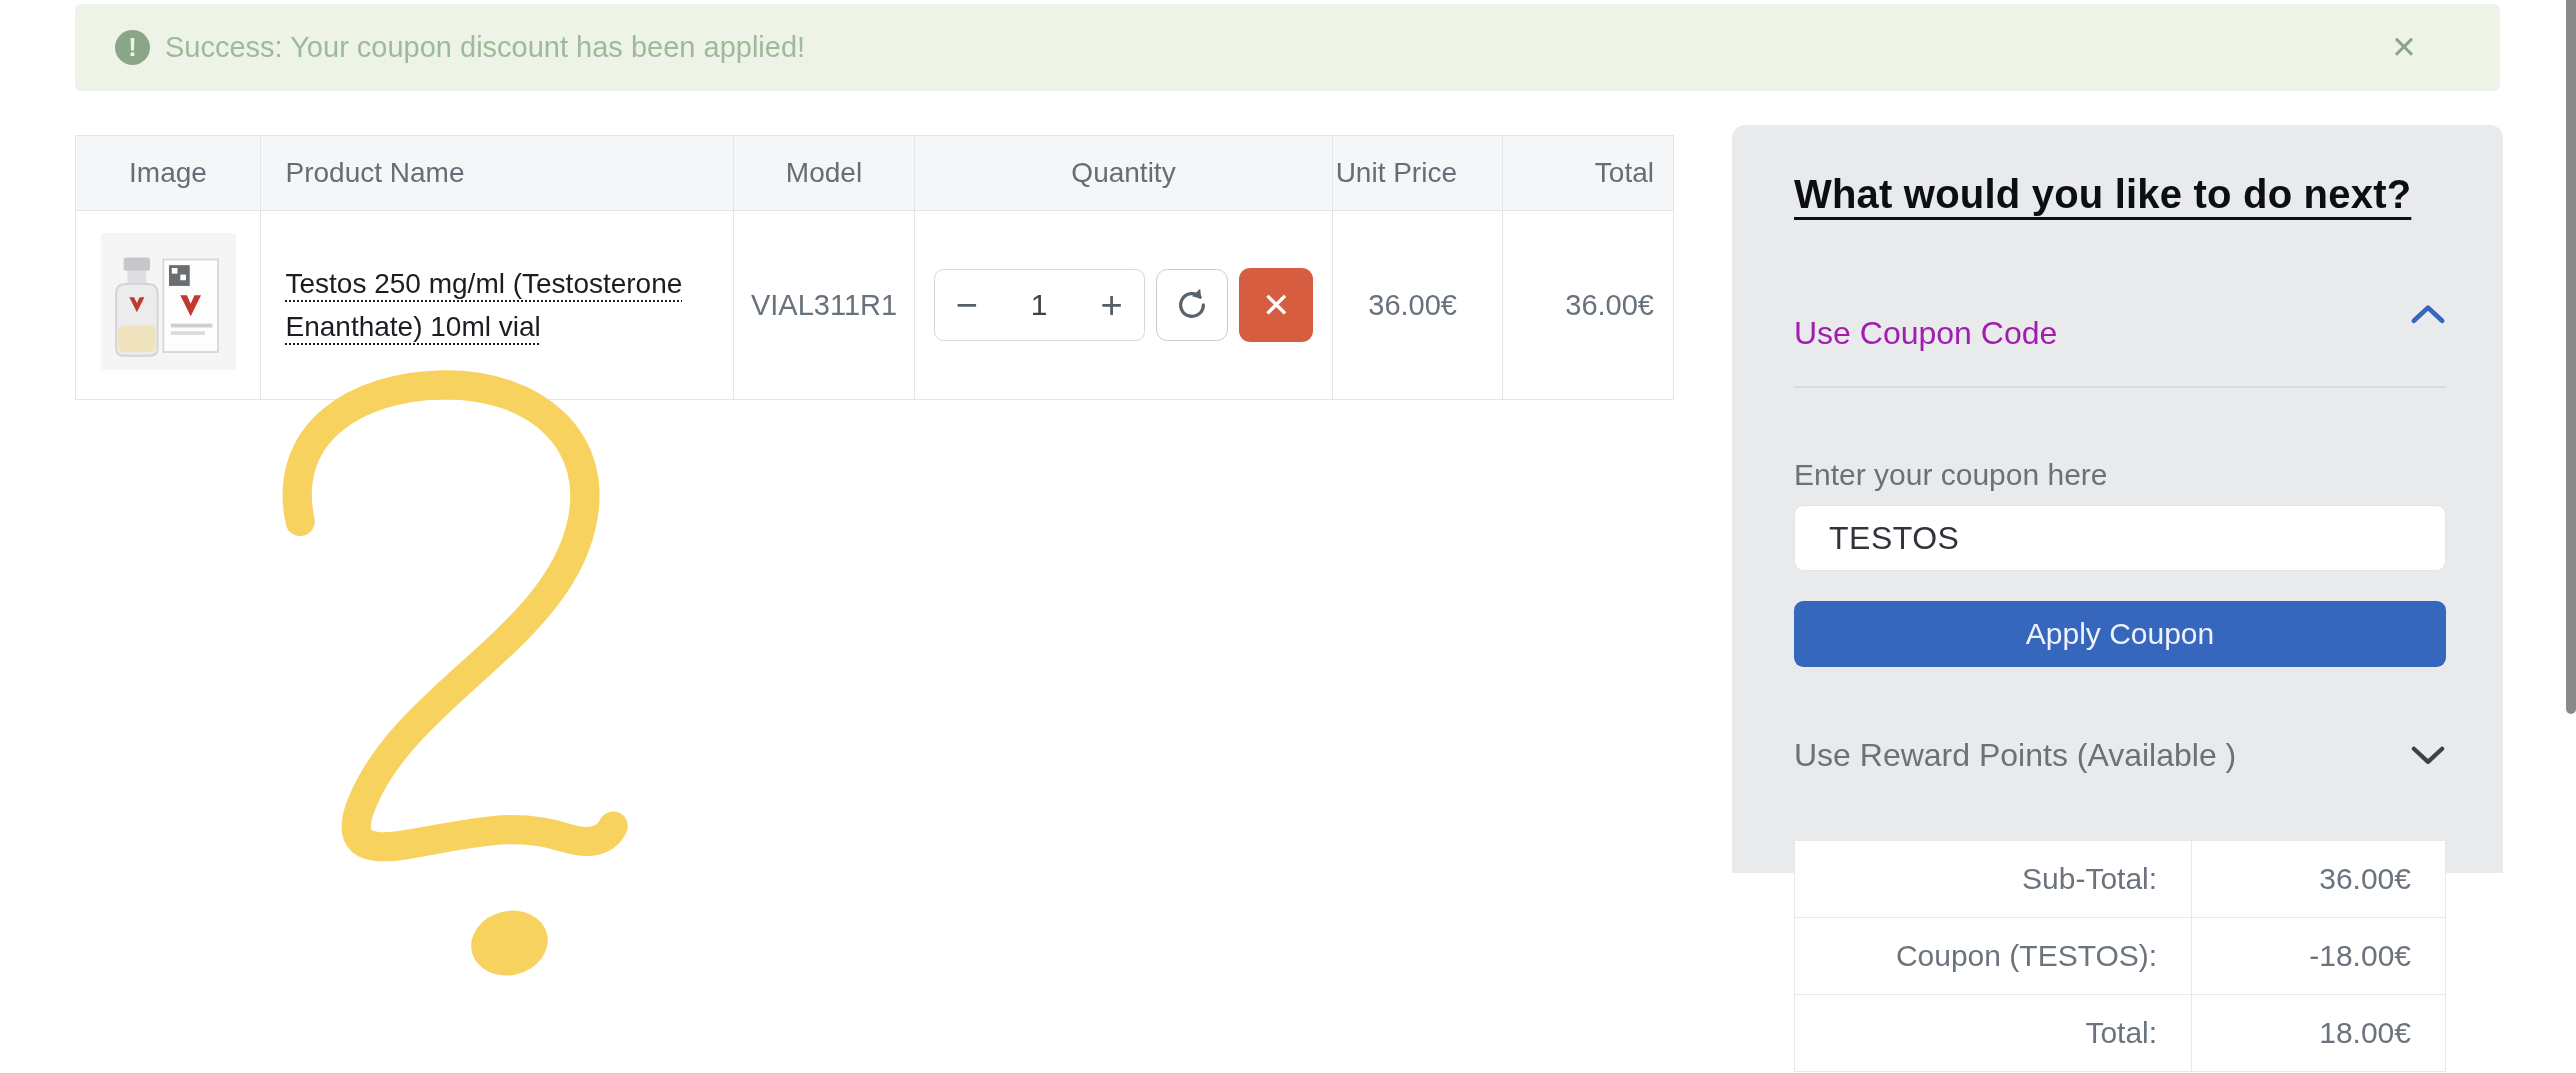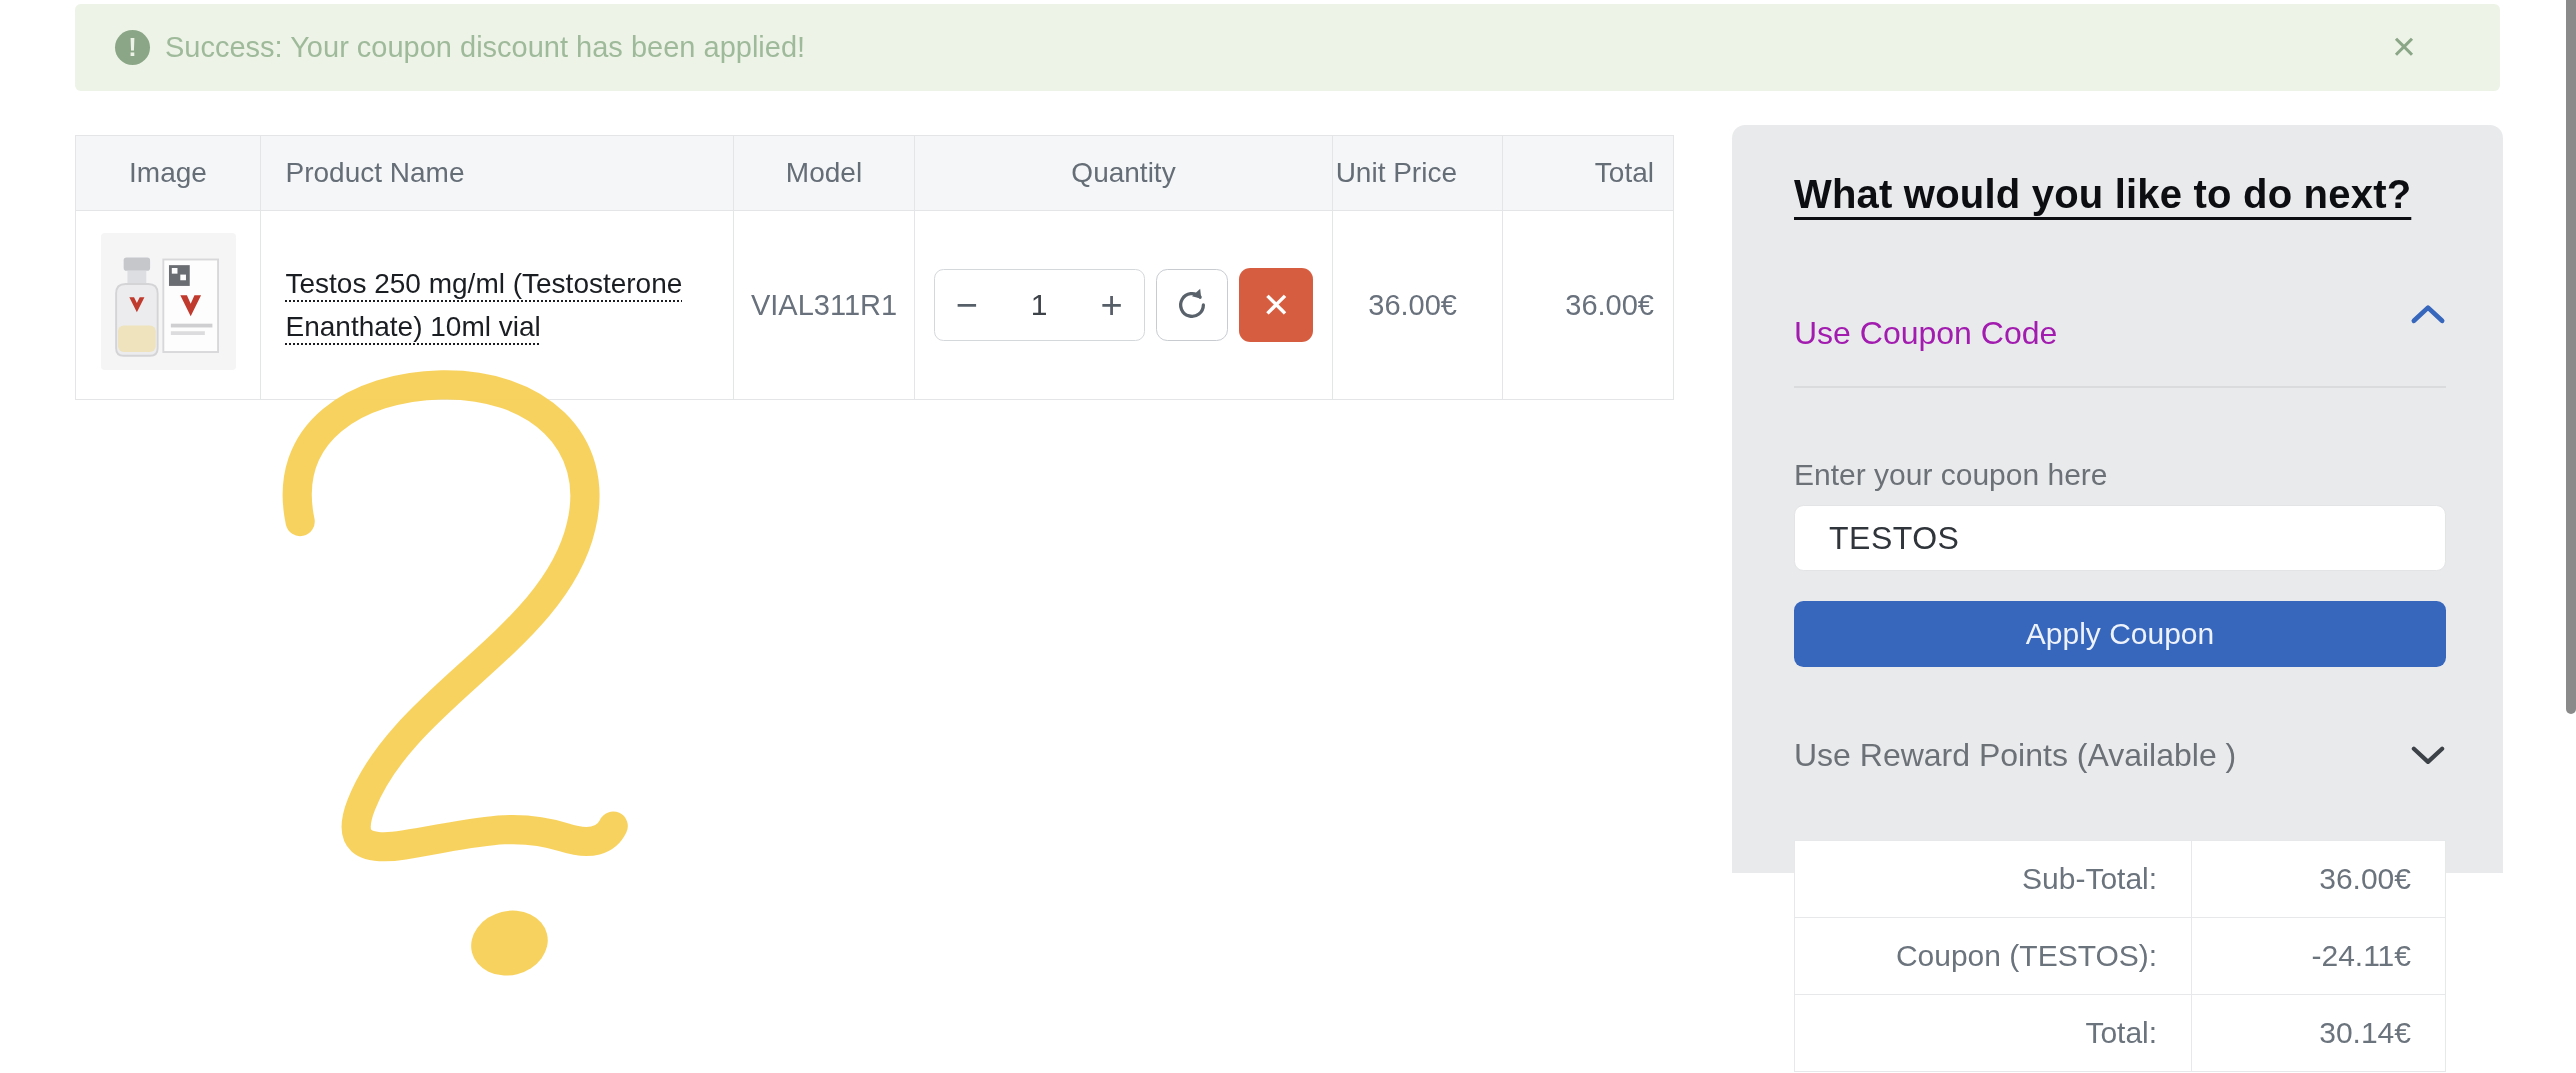--- a/index.html
+++ b/index.html
@@ -234,25 +234,25 @@
     </div>
 
     <table class="totals-table">
       <tbody>
         <tr>
           <td class="totals-label">Sub-Total:</td>
           <td class="totals-value">36.00€</td>
         </tr>
         <tr>
           <td class="totals-label">Coupon (TESTOS):</td>
-          <td class="totals-value">-24.11€</td>
+          <td class="totals-value">-18.00€</td>
         </tr>
         <tr>
           <td class="totals-label">Total:</td>
-          <td class="totals-value">30.14€</td>
+          <td class="totals-value">18.00€</td>
         </tr>
       </tbody>
     </table>
   </aside>
 
   <div class="scrollbar-thumb"></div>
 
 </div>
 
 

